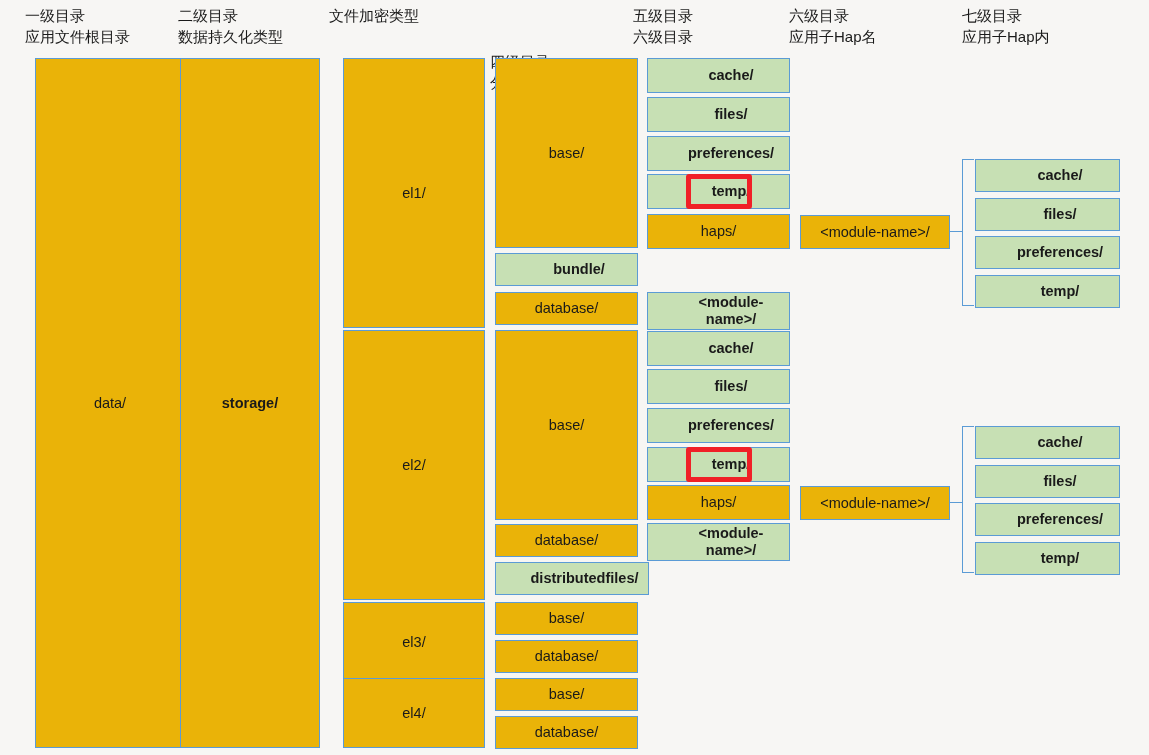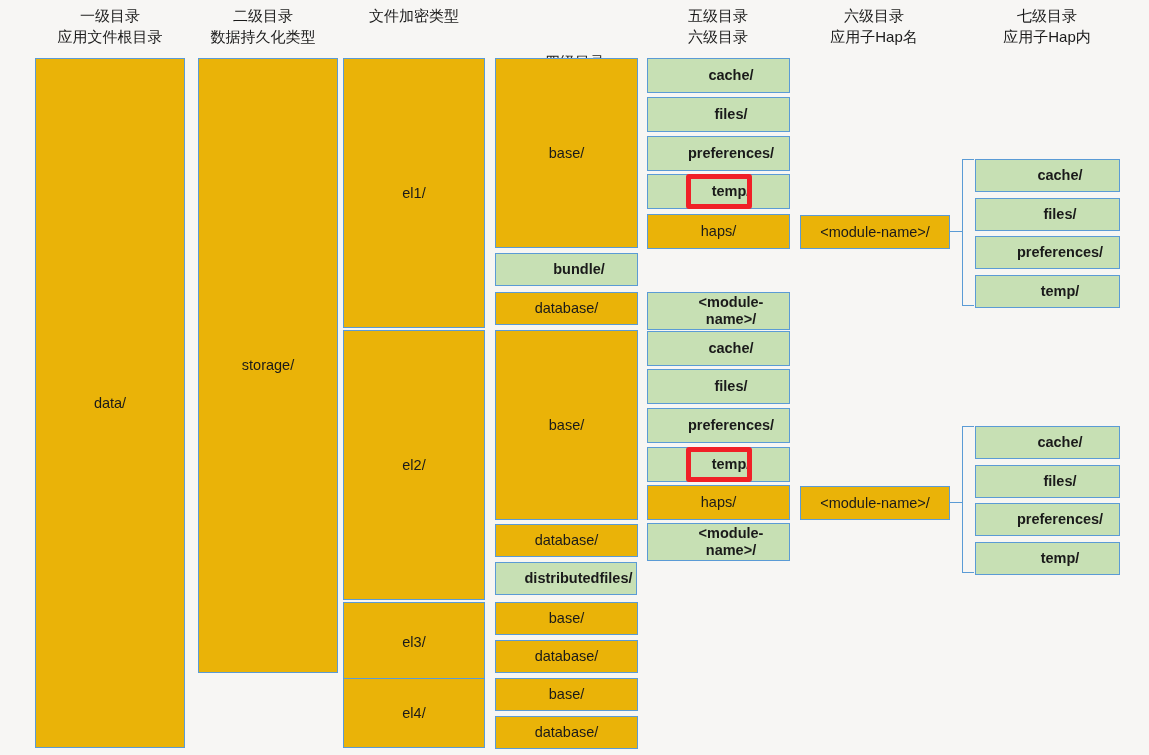--- a/index.html
+++ b/index.html
@@ -16,21 +16,20 @@
   }
   #stage {
     position: relative;
     width: 1149px;
     height: 755px;
   }
 
   
   .col-header {
     position: absolute;
-    text-align: center;
     color: #1a1a1a;
     font-size: 15px;
     line-height: 21px;
     top: 5px;
   }
   .col-header .hl1 { display: block; }
   .col-header .hl2 { display: block; }
 
   
   .box {
@@ -115,21 +114,21 @@
   </div>
   <div class="col-header" style="left:962px;width:170px;">
     <span class="hl1">七级目录</span>
     <span class="hl2">应用子Hap内</span>
   </div>
 
   <div class="box tall" style="left:35px;top:58px;width:150px;height:690px;">
     <span class="lbl">data/</span>
   </div>
 
-  <div class="box tall" style="left:198px;top:58px;width:140px;height:615px;">
+  <div class="box tall" style="left:180px;top:58px;width:140px;height:690px;font-weight:bold;">
     <span class="lbl">storage/</span>
   </div>
 
   <div class="box tall" style="left:343px;top:58px;width:142px;height:270px;">
     <span class="lbl">el1/</span>
   </div>
   <div class="box tall" style="left:343px;top:330px;width:142px;height:270px;">
     <span class="lbl">el2/</span>
   </div>
   <div class="box tall" style="left:343px;top:602px;width:142px;height:80px;">
@@ -148,21 +147,21 @@
   <div class="box" style="left:495px;top:292px;width:143px;height:33px;">
     <span class="lbl">database/</span>
   </div>
 
   <div class="box" style="left:495px;top:330px;width:143px;height:190px;">
     <span class="lbl">base/</span>
   </div>
   <div class="box" style="left:495px;top:524px;width:143px;height:33px;">
     <span class="lbl">database/</span>
   </div>
-  <div class="box green" style="left:495px;top:562px;width:142px;height:33px;">
+  <div class="box green" style="left:495px;top:562px;width:154px;height:33px;">
     <span class="lbl">distributedfiles/</span>
   </div>
 
   <div class="box" style="left:495px;top:602px;width:143px;height:33px;">
     <span class="lbl">base/</span>
   </div>
   <div class="box" style="left:495px;top:640px;width:143px;height:33px;">
     <span class="lbl">database/</span>
   </div>
 

